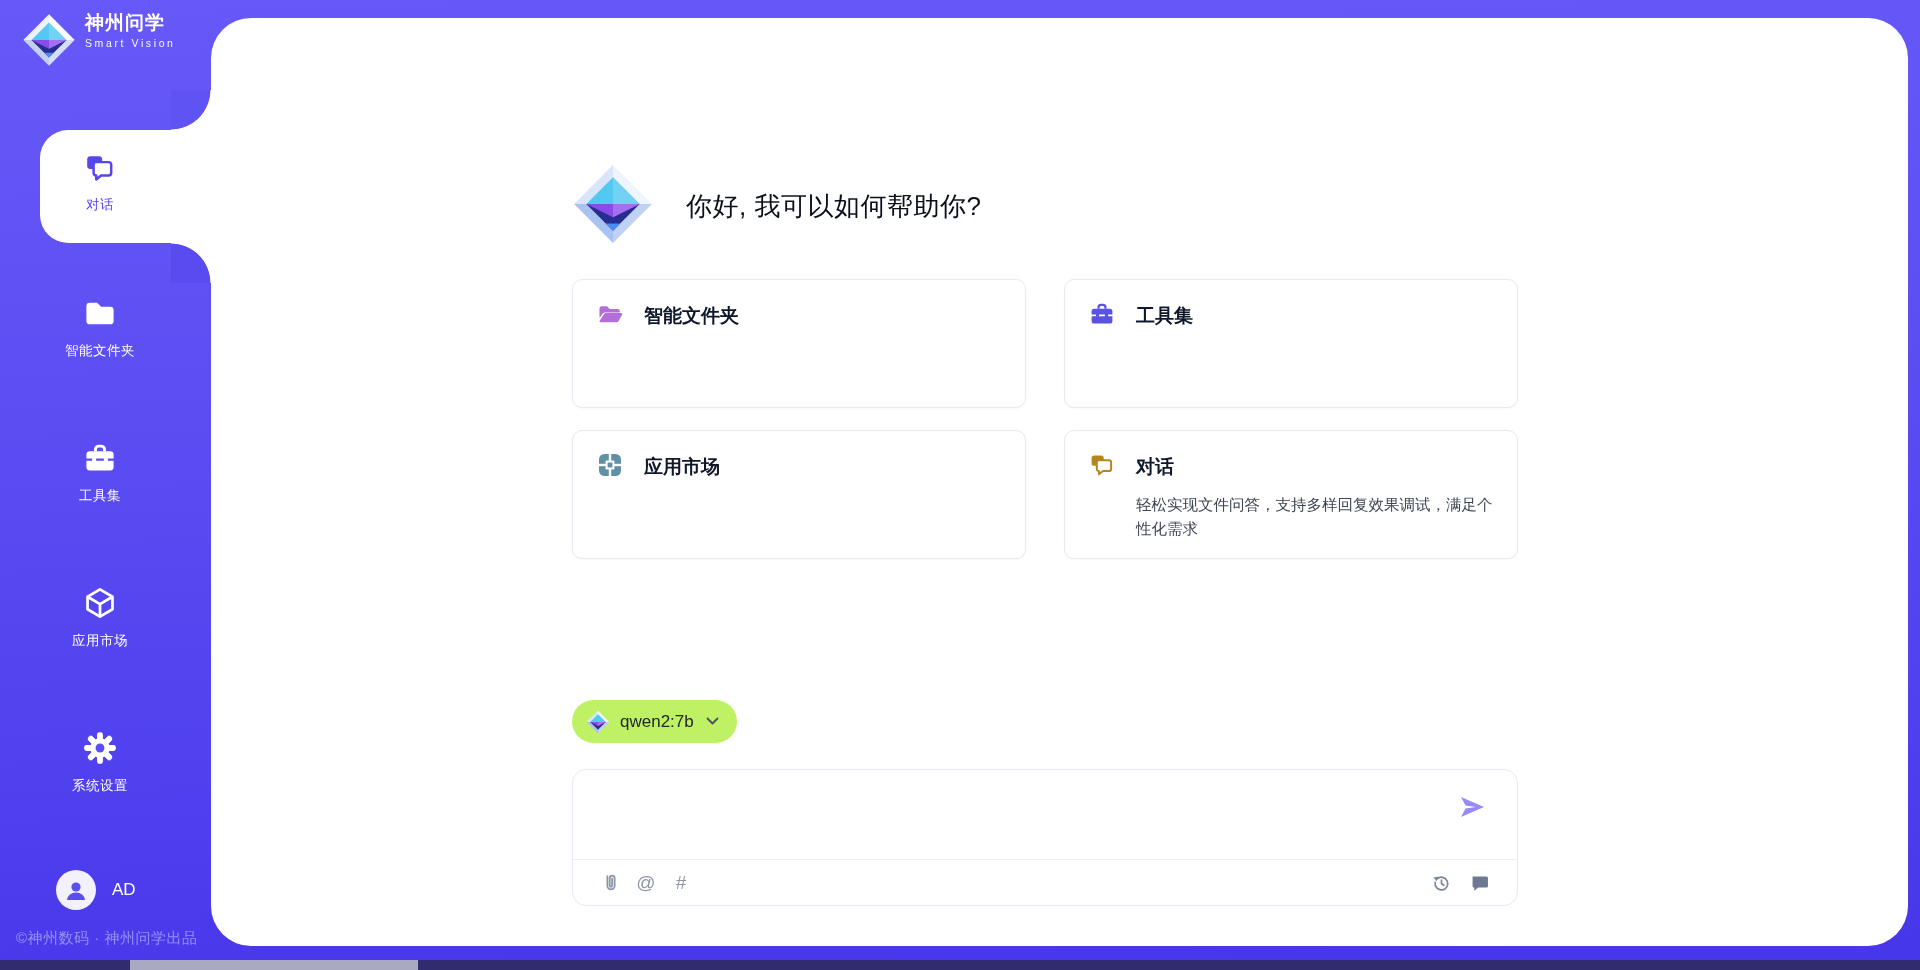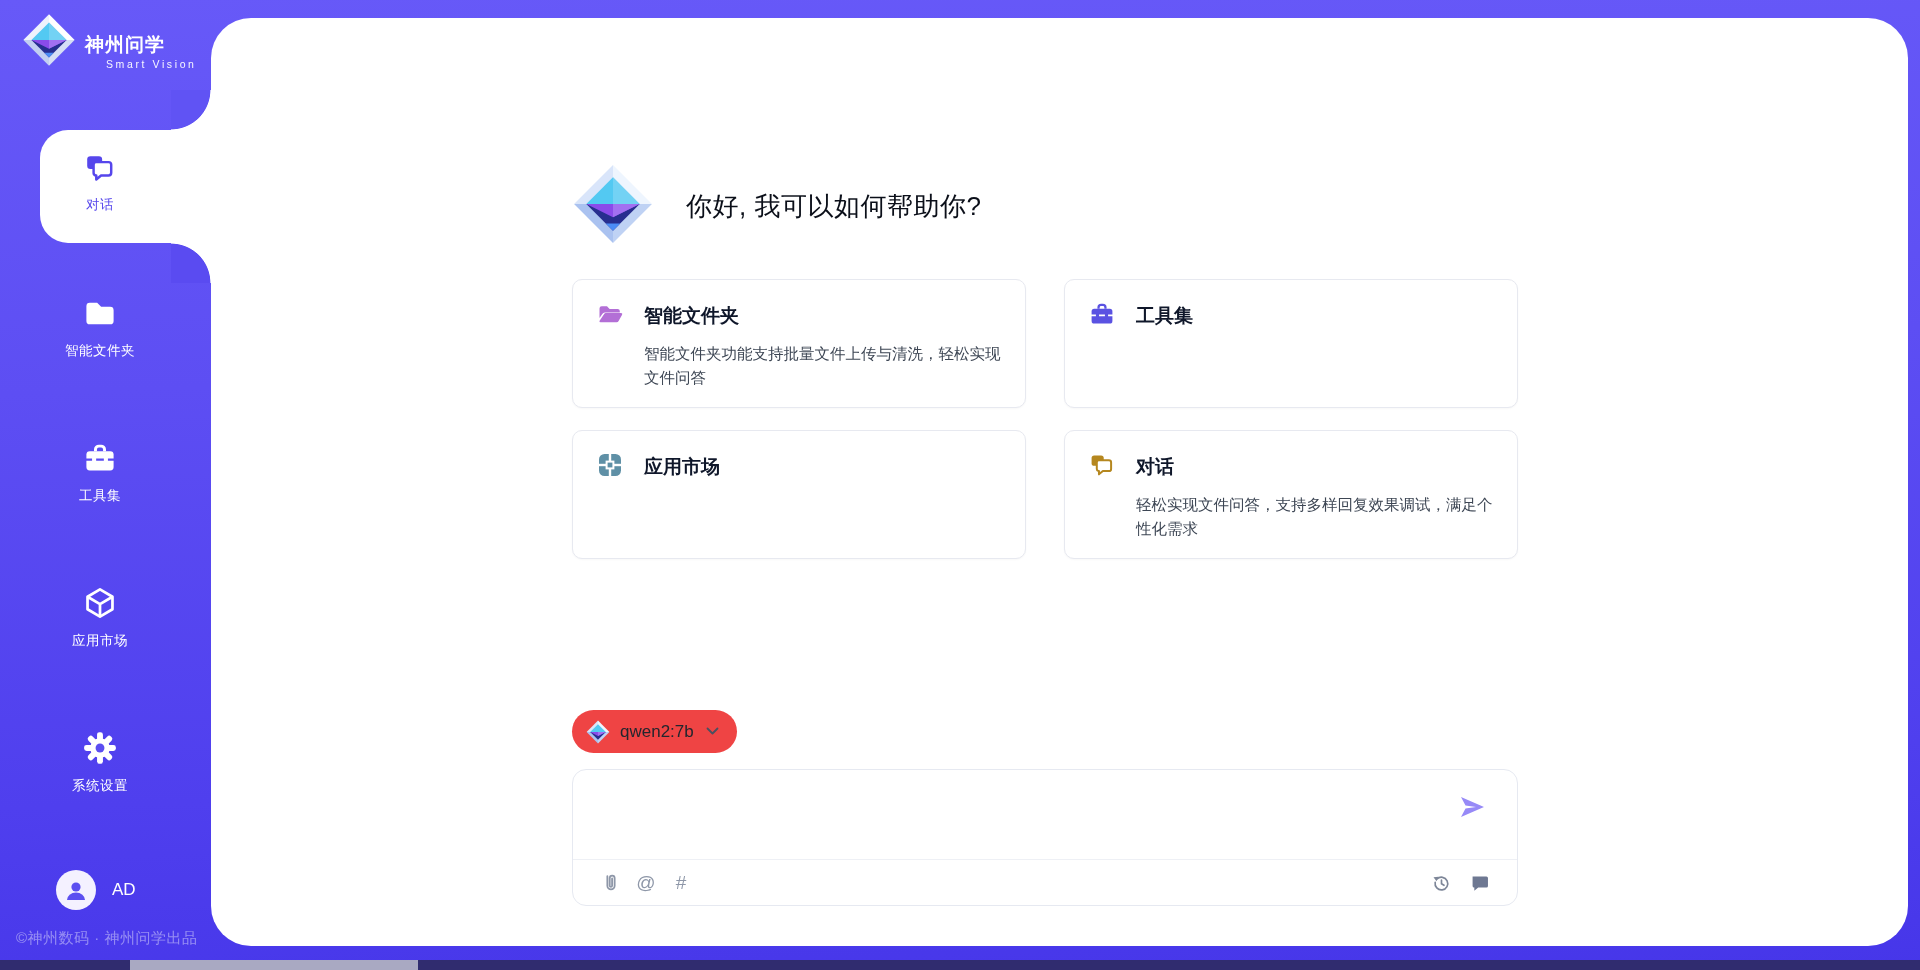--- a/index.html
+++ b/index.html
@@ -11,24 +11,24 @@
   }
 
   
   .main-panel{
     position:absolute; left:211px; top:18px; width:1697px; height:928px;
     background:#ffffff; border-radius:40px;
   }
 
   
   .sidebar{ position:absolute; left:0; top:0; width:211px; height:970px; }
-  .logo-row{ position:absolute; left:22px; top:13px; display:flex; align-items:flex-end; gap:9px; }
+  .logo-row{ position:absolute; left:22px; top:13px; display:flex; align-items:flex-start; gap:9px; }
   .logo-text{ color:#fff; line-height:1.1; }
   .logo-title{ font-size:19px; font-weight:700; letter-spacing:1px; }
-  .logo-sub{ font-size:10.5px; letter-spacing:2.6px; margin-top:4px; opacity:.95;margin-left:21px; }
+  .logo-sub{ font-size:10.5px; letter-spacing:2.6px; margin-top:4px; opacity:.95; }
 
   .tab-blob{
     position:absolute; left:40px; top:130px; width:176px; height:113px;
     background:#fff; border-radius:28px 0 0 28px;
   }
   .fillet{ position:absolute; left:171px; width:40px; height:40px; }
   .fillet-top{ top:90px;  background:radial-gradient(circle 40px at 0 0,   #6053f4 39px,#ffffff 39.8px); }
   .fillet-bot{ top:243px; background:radial-gradient(circle 40px at 0 100%,#5a4bf1 39px,#ffffff 39.8px); }
 
   .nav-item{
@@ -58,22 +58,22 @@
     padding:21px 24px; cursor:pointer; box-shadow:0 1px 2px rgba(17,24,39,.03);
   }
   .card-head{ display:flex; align-items:center; gap:21px; }
   .card-title{ font-size:19px; font-weight:700; color:#0f172a; }
   .card-desc{ margin-top:11px; margin-left:47px; font-size:15.5px; line-height:1.58; color:#3d4654; }
 
   .spacer{ flex:1; }
 
   .model-pill{
     align-self:flex-start; display:flex; align-items:center; gap:10px;
-    height:43px; padding:0 18px 0 14px; border-radius:22px; background:#ef4444;
-    cursor:pointer; margin-bottom:16px;
+    height:43px; padding:0 18px 0 14px; border-radius:22px; background:#bef264;
+    cursor:pointer; margin-bottom:26px;
   }
   .model-name{ font-size:17px; color:#23262e; }
 
   .input-box{
     height:137px; border:1.5px solid #e6e9f1; border-radius:14px; background:#fff;
     margin-bottom:40px; position:relative;
   }
   .msg-input{
     position:absolute; left:28px; top:16px; width:820px; height:60px;
     border:none; outline:none; font-size:17px; color:#23262e; background:transparent;
@@ -222,21 +222,20 @@
       <div class="card">
         <div class="card-head">
           <span style="color:#b36fd6">
             <svg width="26" height="26" viewBox="0 0 26 26" fill="currentColor">
               <path d="M2.5 7.5 a2.2 2.2 0 0 1 2.2 -2.2 h5.3 l2.6 2.6 h8 a2.2 2.2 0 0 1 2.2 2.2 v1.4 h-15 a2.8 2.8 0 0 0 -2.5 1.6 L2.5 17 Z"></path>
               <path d="M7.3 12.8 a1.5 1.5 0 0 1 1.35 -0.85 H24 a1.2 1.2 0 0 1 1.1 1.7 L21.6 20 a2.2 2.2 0 0 1 -2 1.3 H3.6 a1.1 1.1 0 0 1 -1 -1.55 Z"></path>
             </svg>
           </span>
           <span class="card-title">智能文件夹</span>
         </div>
-        <div class="card-desc">智能文件夹功能支持批量文件上传与清洗，轻松实现文件问答</div>
       </div>
 
       <div class="card">
         <div class="card-head">
           <span style="color:#5a52e2">
             <svg width="26" height="26" viewBox="0 0 30 30" fill="currentColor">
               <path d="M11 9 V7.5 a3 3 0 0 1 3 -3 h2 a3 3 0 0 1 3 3 V9" fill="none" stroke="currentColor" stroke-width="2.6"></path>
               <path d="M3 12 a3 3 0 0 1 3 -3 h18 a3 3 0 0 1 3 3 v3.5 H3 Z"></path>
               <path d="M3 17.5 h24 V23 a3 3 0 0 1 -3 3 H6 a3 3 0 0 1 -3 -3 Z"></path>
               <rect x="8" y="13.5" width="3.6" height="7" rx="1.2"></rect>

